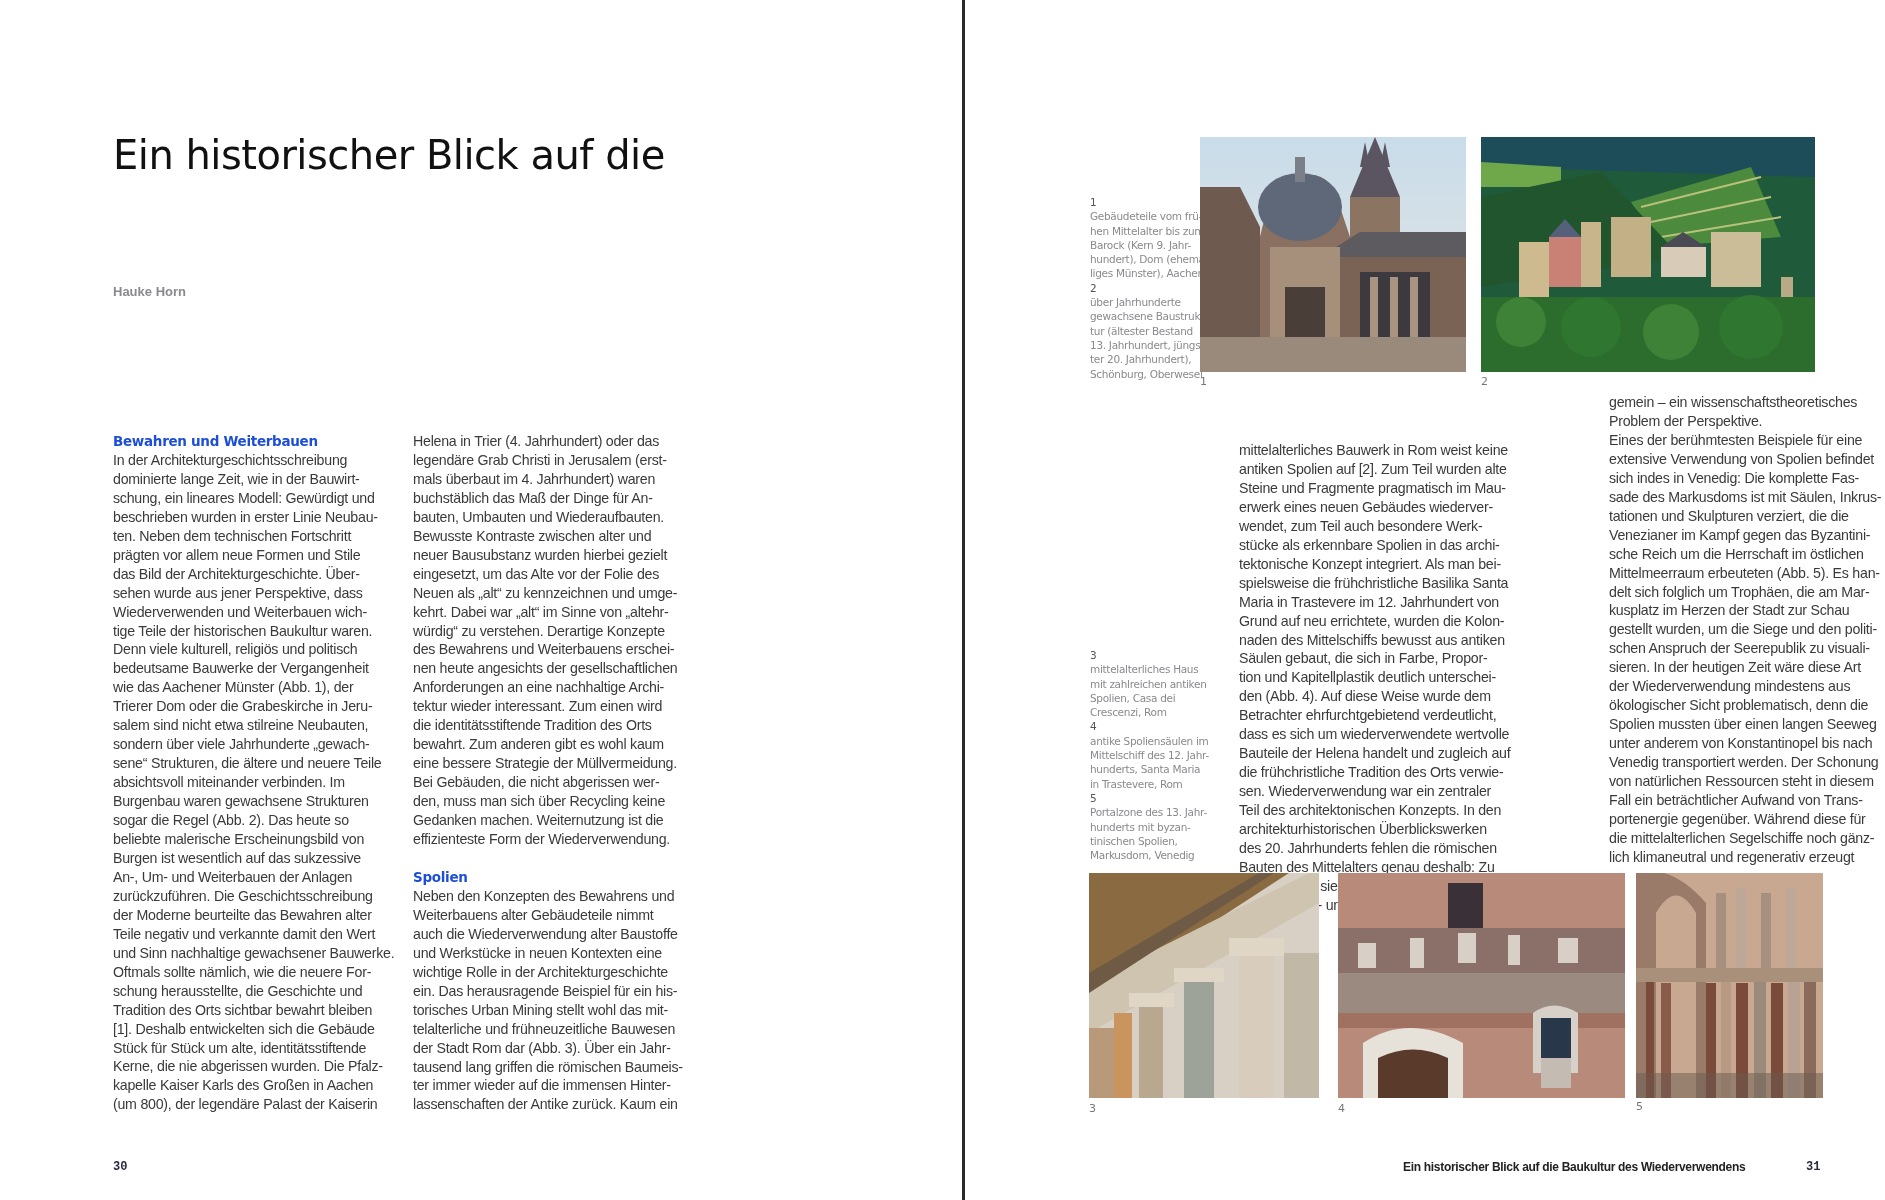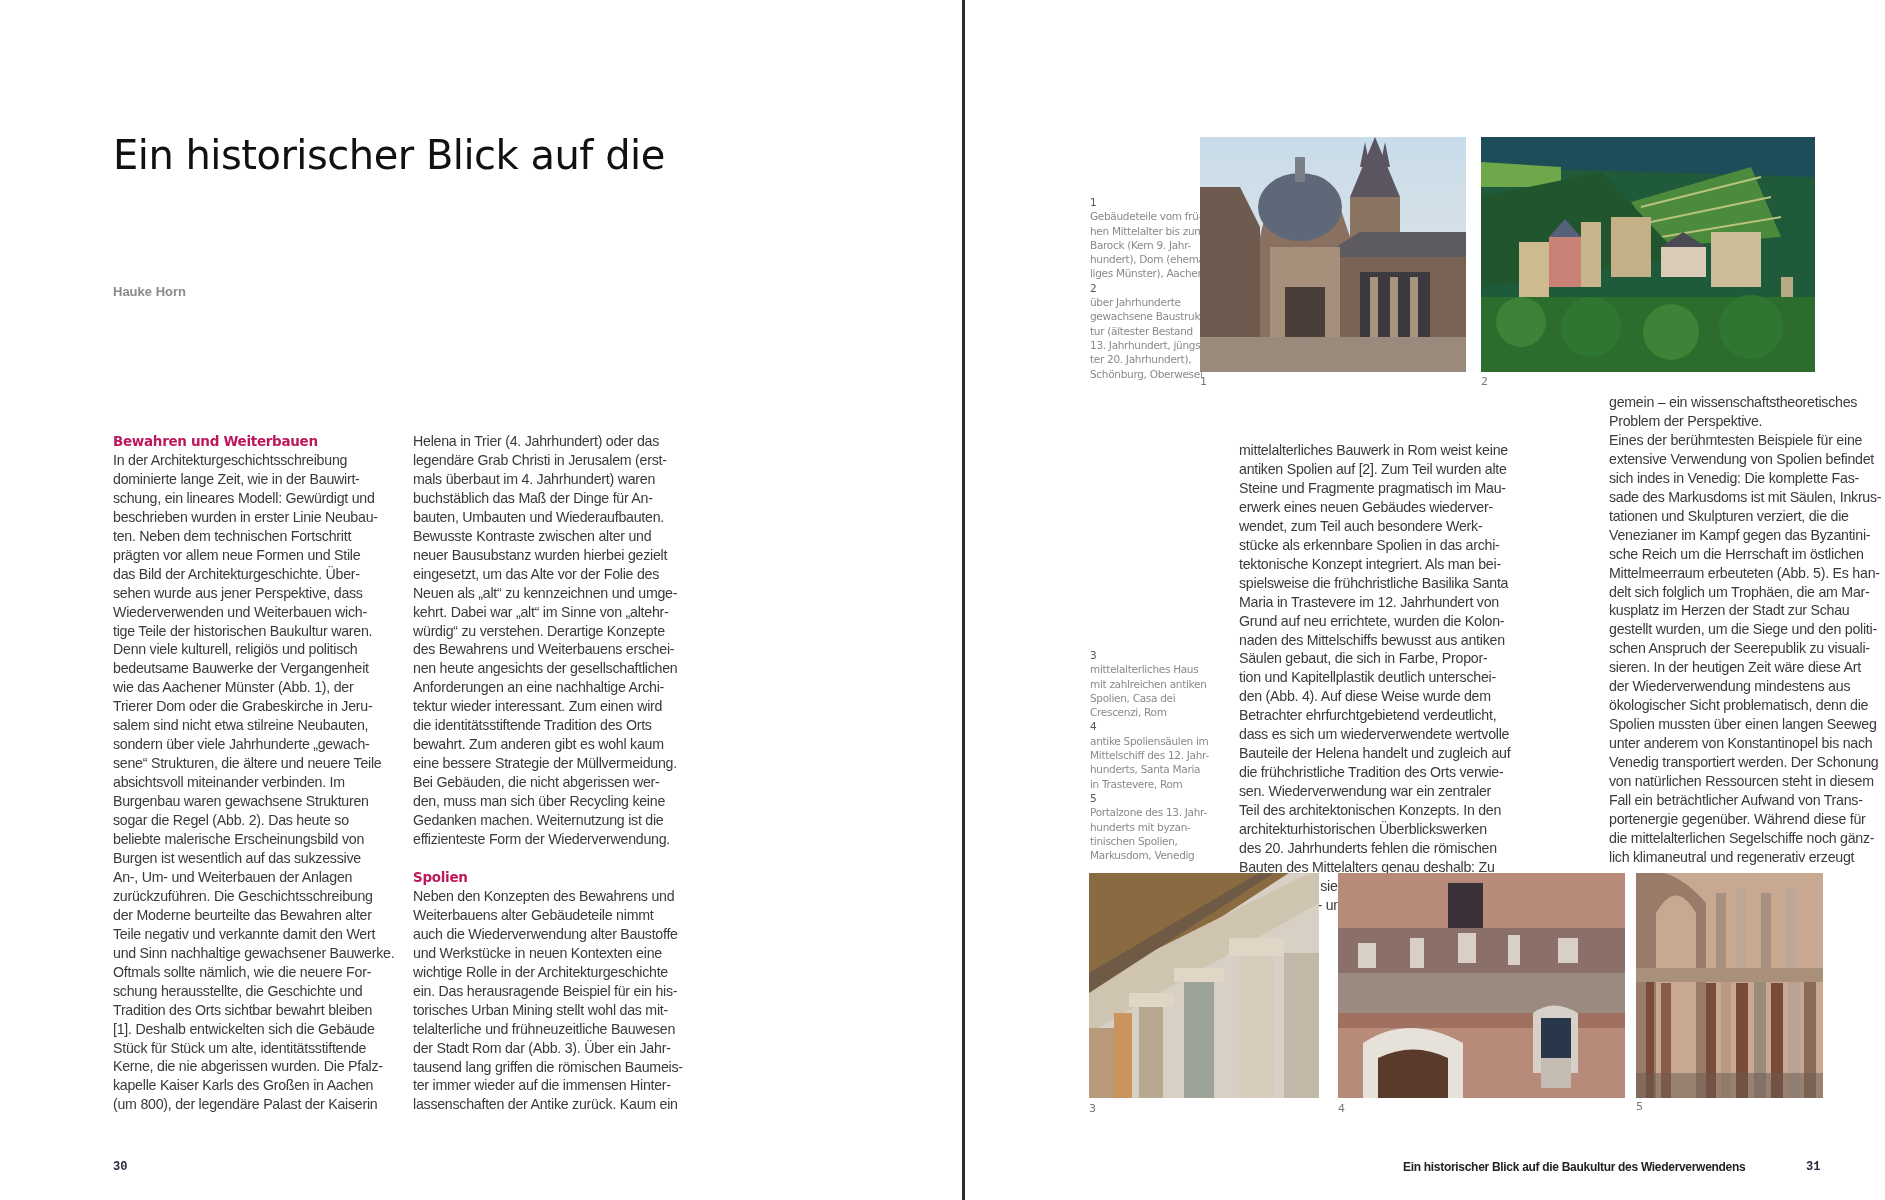--- a/index.html
+++ b/index.html
@@ -6,21 +6,21 @@
   html, body { width:1885px; height:1200px; background:#ffffff; overflow:hidden; }
   body { position:relative; font-family:"Liberation Sans", sans-serif; color:#222; }
   .page { position:absolute; top:0; height:1200px; background:#fff;padding-left:24px; }
   .page-left { left:0; width:963px; }
   .spine { position:absolute; left:962px; top:0; width:3px; height:1200px; background:#2a2a2a; }
 
   .title { position:absolute; left:113px; top:130px; width:720px; font-family:"DejaVu Sans", sans-serif; font-size:40px; line-height:50px; color:#111; font-weight:normal; letter-spacing:-0.5px; }
   .author { position:absolute; left:113px; top:284px; font-family:Liberation Sans, sans-serif; font-size:13px; font-weight:bold; color:#8a8a8e; }
 
   .col { position:absolute; width:285px; font-size:14.2px; line-height:18.95px; color:#3a3a3a; letter-spacing:-0.25px; }
-  .col .head { font-family:"DejaVu Sans", sans-serif; font-weight:bold; color:#be185d; font-size:13.5px; letter-spacing:-0.3px; }
+  .col .head { font-family:"DejaVu Sans", sans-serif; font-weight:bold; color:#1d4ed8; font-size:13.5px; letter-spacing:-0.3px; }
   .col p { margin:0; }
   .col .gap { height:19px; }
 
   .col-l1 { left:113px; top:432px; }
   .col-l2 { left:413px; top:432px; }
   .col-r1 { left:1239px; top:393px; width:295px;margin-top:48px; }
   .col-r2 { left:1609px; top:393px; width:295px; }
 
   .captions { position:absolute; left:1090px; font-family:"DejaVu Sans", sans-serif; font-size:10.5px; line-height:14.3px; color:#8a8a8e; width:135px; letter-spacing:-0.3px; }
   .captions .num { color:#555; }

